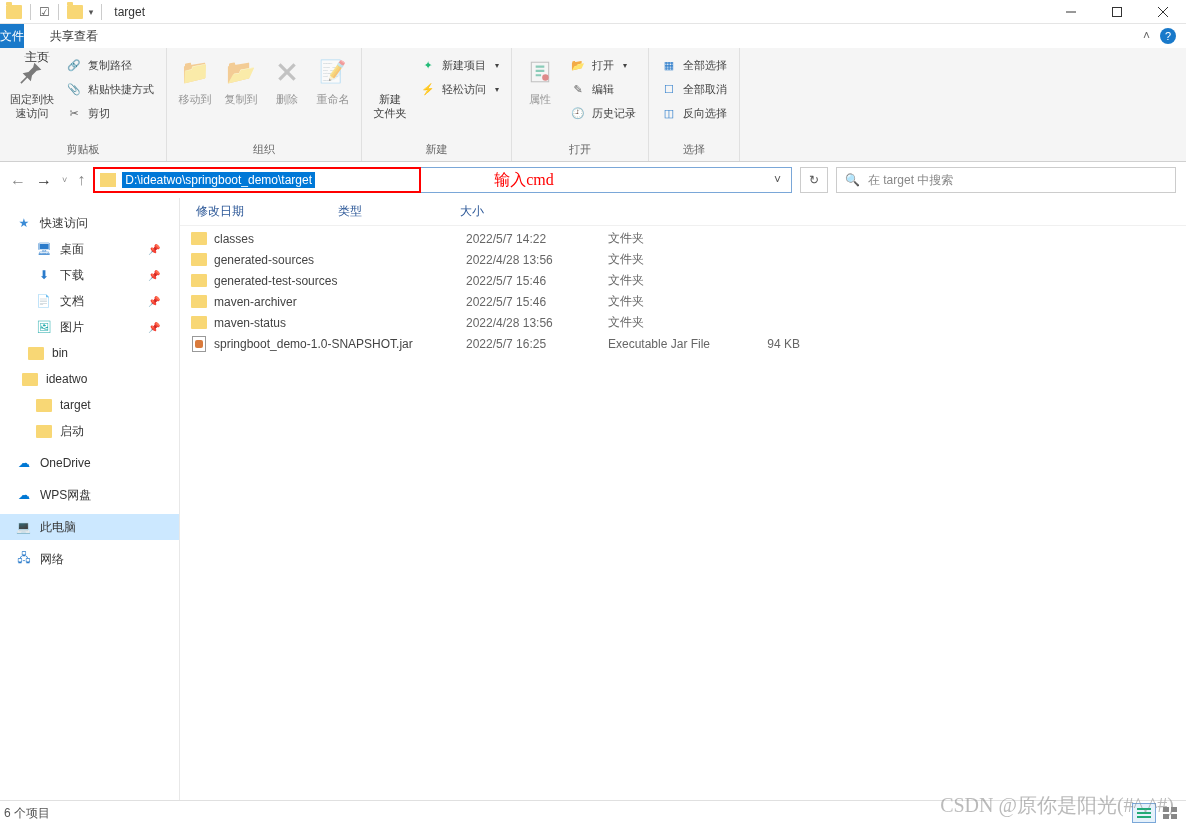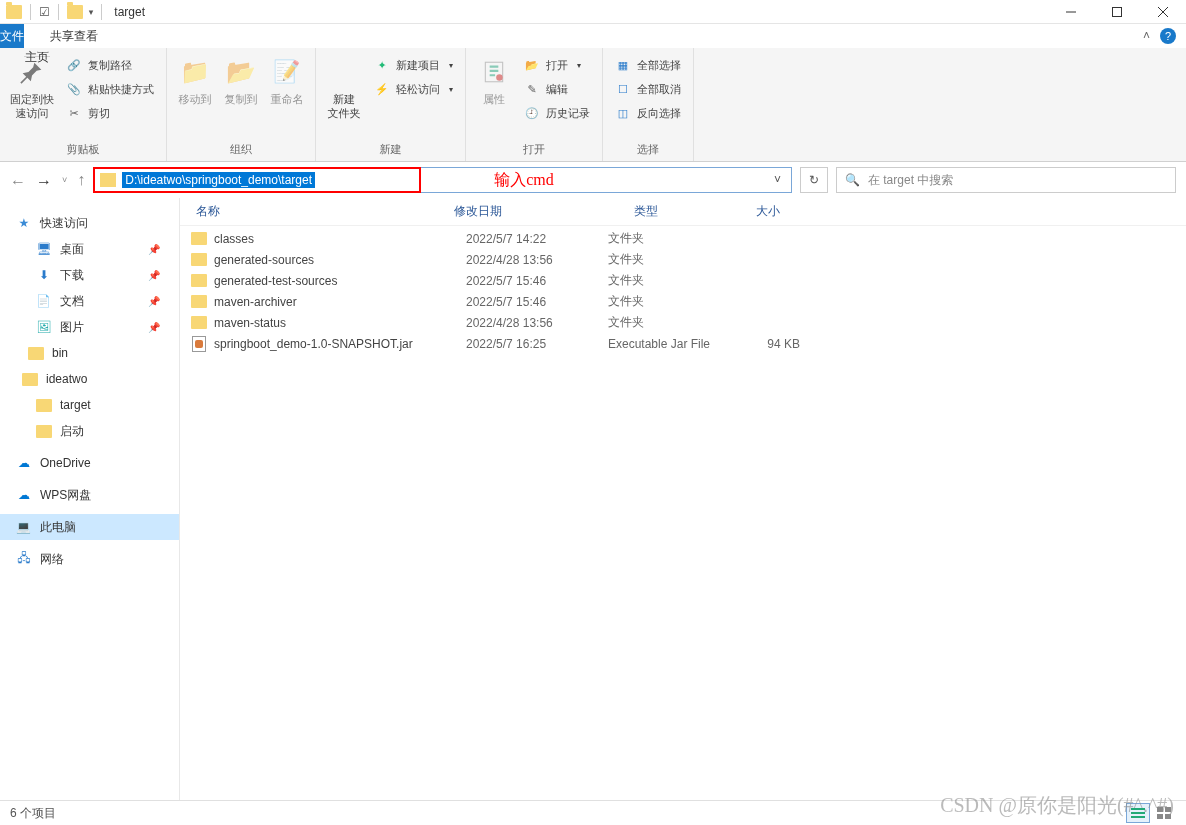--- a/index.html
+++ b/index.html
@@ -58,37 +58,37 @@
 .side-item .ico { width: 16px; height: 16px; display: flex; align-items: center; justify-content: center; }
 .side-item .pin { position: absolute; right: 18px; color: #888; font-size: 10px; }
 .side-section { margin-bottom: 6px; }
 .side-head { padding-left: 16px; font-weight: normal; }
 
 .main { flex: 1; display: flex; flex-direction: column; }
 .col-headers { display: flex; height: 28px; align-items: center; border-bottom: 1px solid #f0f0f0; color: #2b5797; font-size: 12px; padding-left: 10px; }
 .col-headers .col { padding-left: 6px; }
 .col-name { width: 258px; }
 .col-date { width: 142px; }
-.col-type { width: 122px; margin-left: 38px; }
+.col-type { width: 122px; }
 .col-size { width: 80px; text-align: left; }
 
 .filelist { flex: 1; padding-top: 2px; }
 .row { display: flex; align-items: center; height: 21px; padding-left: 10px; font-size: 12px; color: #444; }
 .row .fico { width: 18px; height: 16px; display: flex; align-items: center; justify-content: center; margin-right: 6px; }
 .row .c-name { width: 252px; }
 .row .c-date { width: 142px; color: #666; }
 .row .c-type { width: 122px; color: #666; }
 .row .c-size { width: 80px; text-align: right; padding-right: 10px; color: #666; }
 
 .folder-mini { width: 16px; height: 13px; background: #f8d775; border-radius: 1px; display: inline-block; }
 .jar-mini { width: 14px; height: 16px; background: #fff; border: 1px solid #999; display: inline-block; position: relative; }
 .jar-mini::after { content: ""; position: absolute; left: 2px; top: 3px; width: 8px; height: 8px; background: #d97a3c; border-radius: 2px; }
 
 
-.statusbar { height: 25px; border-top: 1px solid #e0e0e0; display: flex; align-items: center; padding: 0 10px; font-size: 12px; color: #555; justify-content: flex-end; }
+.statusbar { height: 25px; border-top: 1px solid #e0e0e0; display: flex; align-items: center; padding: 0 4px; font-size: 12px; color: #555; justify-content: flex-end; }
 .statusbar .views { margin-left: auto; display: flex; gap: 2px; }
 .statusbar .views .v { width: 24px; height: 20px; border: 1px solid transparent; display: flex; align-items: center; justify-content: center; }
 .statusbar .views .v.active { border-color: #7aa7d8; background: #e5f1fb; }
 
 .watermark { position: absolute; right: 12px; bottom: 6px; font-size: 20px; color: rgba(140,140,140,0.6); font-family: "Microsoft YaHei"; pointer-events: none; }
 
 
 .u { font-family: "Segoe UI Symbol", sans-serif; }
 </style>
 </head>
@@ -170,20 +170,29 @@
     <div class="items">
       <div class="rbtn-lg disabled">
           <div class="ico u" style="font-size:24px">📁</div>
           <div class="lbl">移动到</div>
         </div>
       <div class="rbtn-lg disabled">
           <div class="ico u" style="font-size:24px">📂</div>
           <div class="lbl">复制到</div>
         </div>
       <div class="rbtn-lg disabled">
+          <div class="ico">
+            <svg width="26" height="26" viewBox="0 0 24 24">
+              <line x1="5" y1="5" x2="19" y2="19" stroke="#999" stroke-width="3"></line>
+              <line x1="19" y1="5" x2="5" y2="19" stroke="#999" stroke-width="3"></line>
+            </svg>
+          </div>
+          <div class="lbl">删除</div>
+        </div>
+      <div class="rbtn-lg disabled">
           <div class="ico u" style="font-size:22px">📝</div>
           <div class="lbl">重命名</div>
         </div>
     </div>
     <div class="glabel">组织</div>
   </div>
 
   <div class="group">
     <div class="items">
       <div class="rbtn-lg">
@@ -359,21 +368,20 @@
     <div class="side-section">
         <div class="side-item side-head">
           <span class="ico u" style="color:#2a7bcb">🖧</span>
           <span>网络</span>
         </div>
       </div>
   </div>
 
   <div class="main">
     <div class="col-headers">
-      <div class="col col-name">名称</div>
       <div class="col col-date">修改日期</div>
       <div class="col col-type">类型</div>
       <div class="col col-size">大小</div>
     </div>
     <div class="filelist" id="filelist">
         <div class="row">
           <span class="fico">
             <span class="folder-mini"></span>
           </span>
           <span class="c-name">classes</span>

